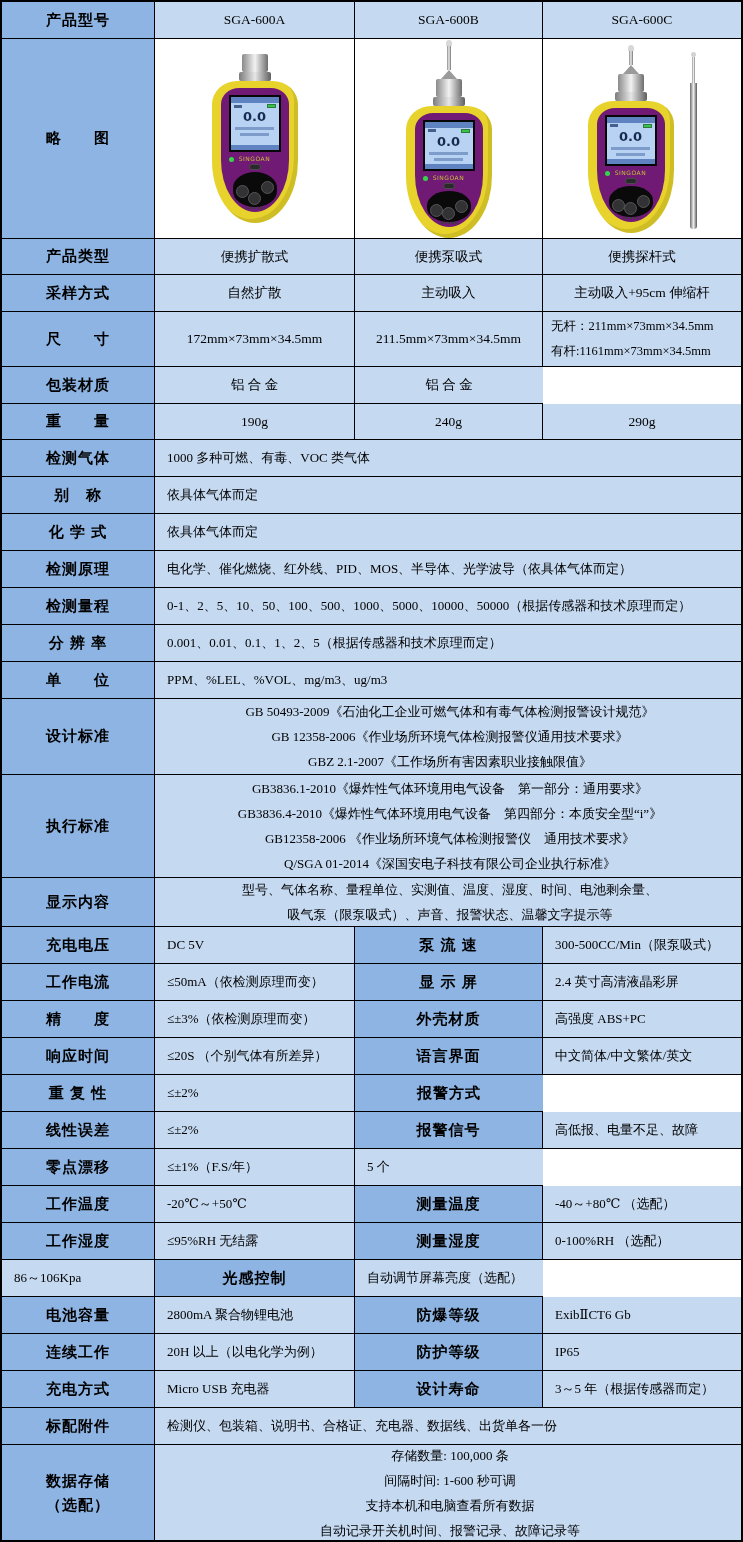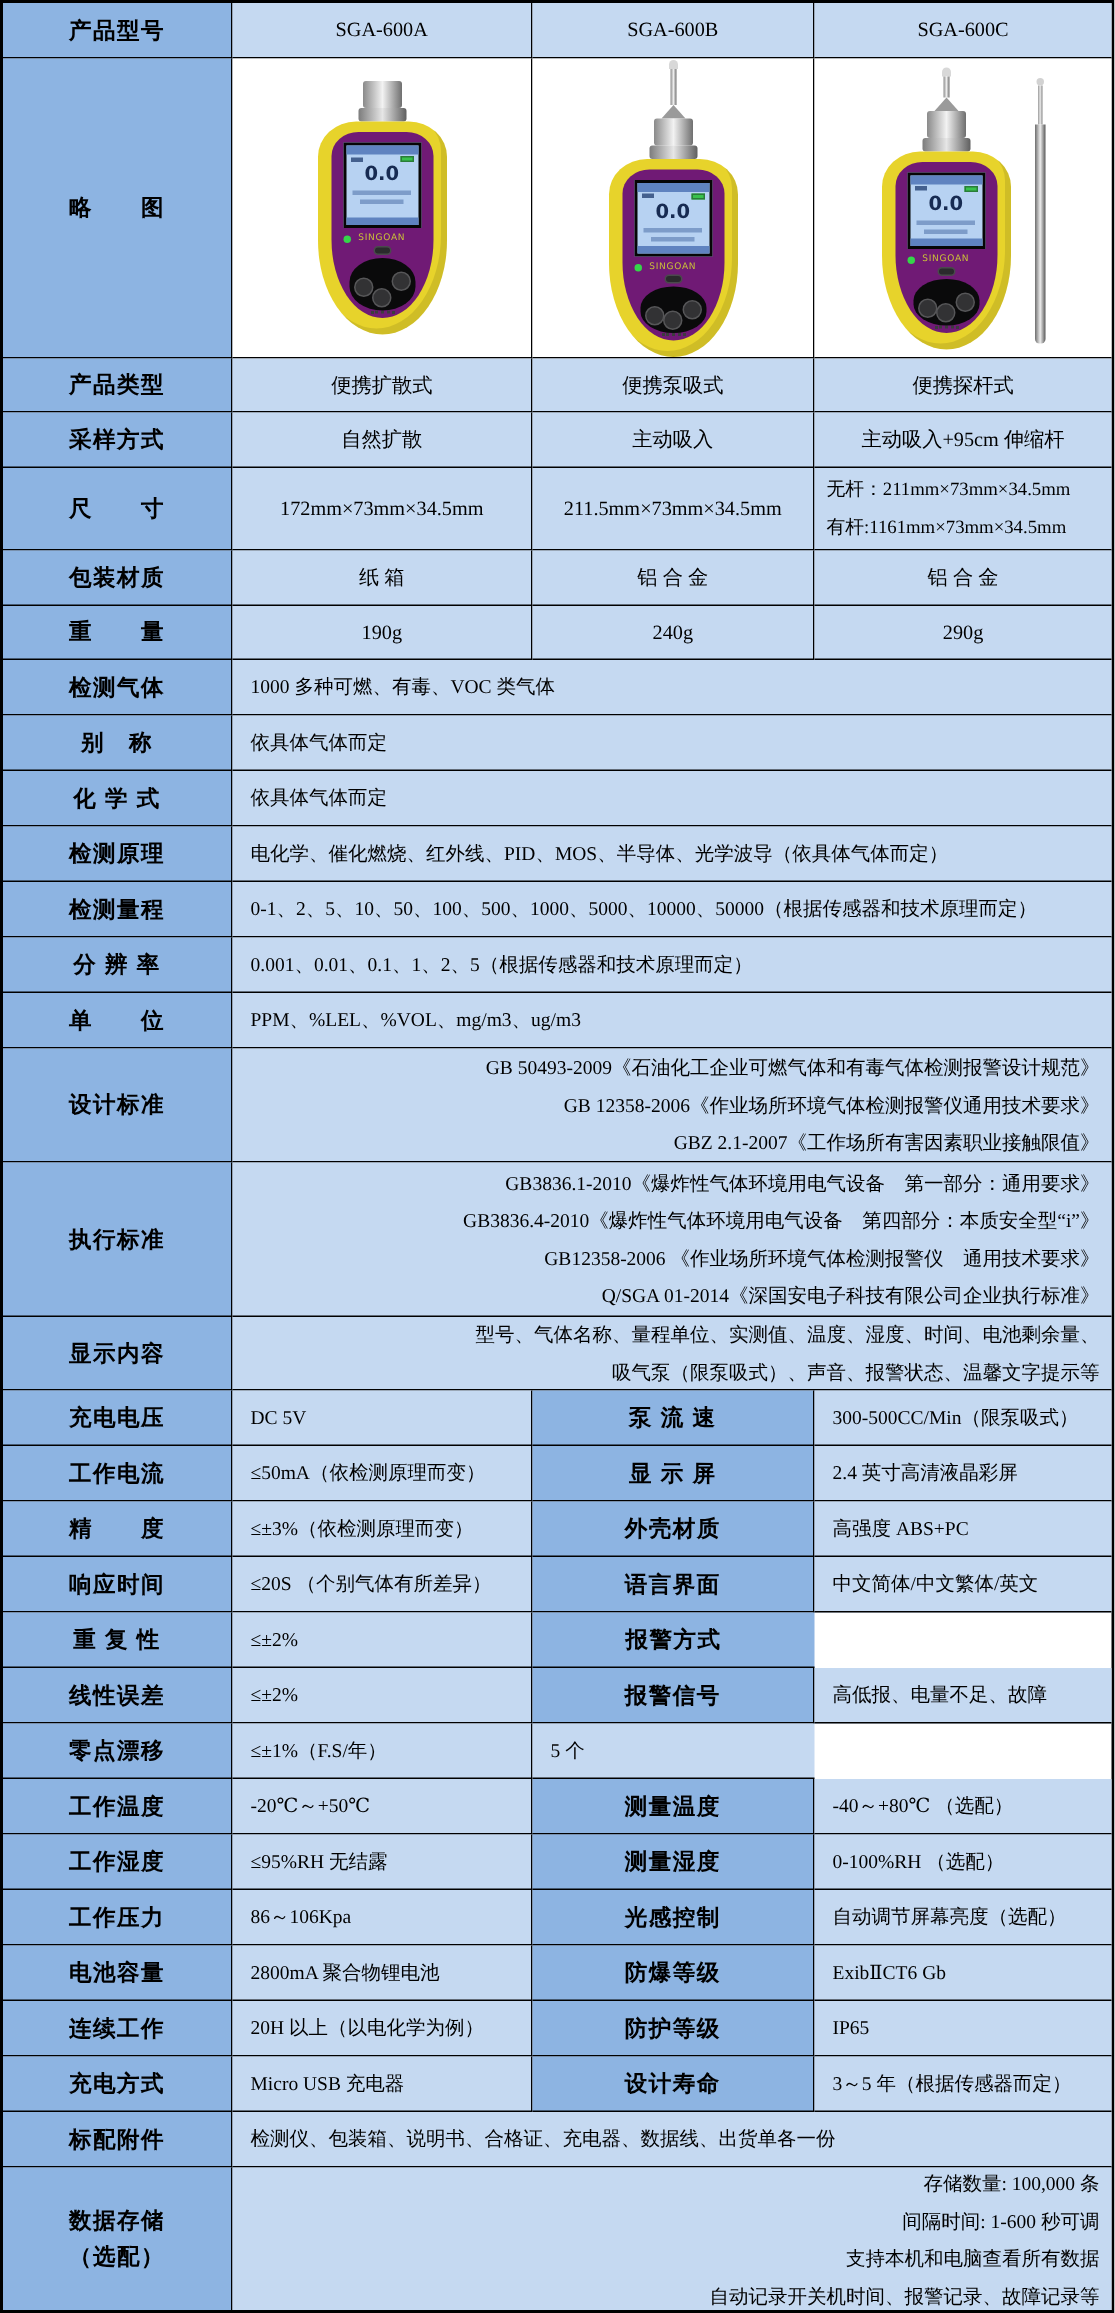--- a/index.html
+++ b/index.html
@@ -18,21 +18,21 @@
   
   .h37{height:37px}.h36{height:36px}.h55{height:55px}.h200{height:200px}
   .h76{height:76px}.h103{height:103px}.h49{height:49px}.h95{height:95px}
   
   .lc{background:#8DB4E2;font-weight:bold;font-size:15px;letter-spacing:1px;}
   .lc.multi{flex-direction:column;line-height:24px;}
   
   .vc{background:#C5D9F1;font-family:"Liberation Serif","DejaVu Serif",serif;font-size:13.5px;}
   .vl{background:#C5D9F1;font-family:"Liberation Serif","DejaVu Serif",serif;font-size:13px;
       justify-content:flex-start;padding:0 8px 0 12px;}
-  .ml{flex-direction:column;align-items:flex-end;justify-content:center;line-height:25px;}
+  .ml{flex-direction:column;align-items:center;justify-content:center;line-height:25px;}
   .dim{flex-direction:column;align-items:flex-start;justify-content:center;
        padding-left:8px;font-size:12.5px;line-height:25px;}
   
   .imgc{background:#ffffff;align-items:center;justify-content:center;gap:16px;}
   .device{display:flex;flex-direction:column;align-items:center;}
   .cap{width:26px;height:18px;background:linear-gradient(90deg,#8a8a8a,#f2f2f2,#6f6f6f);border-radius:2px;}
   .cap-base{width:32px;height:9px;background:linear-gradient(90deg,#7c7c7c,#e6e6e6,#5f5f5f);border-radius:2px;}
   .probe-tip{width:6px;height:6px;border-radius:50% 50% 0 0;background:#d8d8d8;}
   .probe{width:4px;background:linear-gradient(90deg,#8b8b8b,#ececec,#6f6f6f);}
   .dev-b .probe{height:24px;} .dev-c .probe{height:14px;}
@@ -210,21 +210,20 @@
     <div class="cell lc">尺　　寸</div>
     <div class="cell vc">172mm×73mm×34.5mm</div>
     <div class="cell vc">211.5mm×73mm×34.5mm</div>
     <div class="cell vc dim">
       <div>无杆：211mm×73mm×34.5mm</div>
       <div>有杆:1161mm×73mm×34.5mm</div>
     </div>
   </div>
   <div class="row r4 h37">
     <div class="cell lc">包装材质</div>
-    <div class="cell vc">纸 箱</div>
     <div class="cell vc">铝 合 金</div>
     <div class="cell vc">铝 合 金</div>
   </div>
   <div class="row r4 h36">
     <div class="cell lc">重　　量</div>
     <div class="cell vc">190g</div>
     <div class="cell vc">240g</div>
     <div class="cell vc">290g</div>
   </div>
 
@@ -327,21 +326,20 @@
     <div class="cell lc">测量温度</div>
     <div class="cell vl">-40～+80℃ （选配）</div>
   </div>
   <div class="row rq h37">
     <div class="cell lc">工作湿度</div>
     <div class="cell vl">≤95%RH 无结露</div>
     <div class="cell lc">测量湿度</div>
     <div class="cell vl">0-100%RH （选配）</div>
   </div>
   <div class="row rq h37">
-    <div class="cell lc">工作压力</div>
     <div class="cell vl">86～106Kpa</div>
     <div class="cell lc">光感控制</div>
     <div class="cell vl">自动调节屏幕亮度（选配）</div>
   </div>
   <div class="row rq h37">
     <div class="cell lc">电池容量</div>
     <div class="cell vl">2800mA 聚合物锂电池</div>
     <div class="cell lc">防爆等级</div>
     <div class="cell vl">ExibⅡCT6 Gb</div>
   </div>

